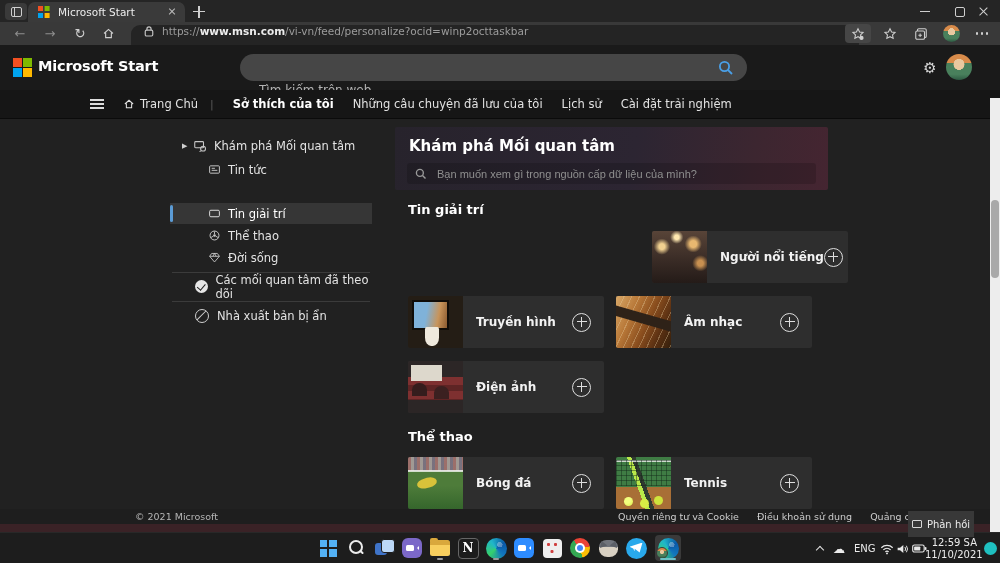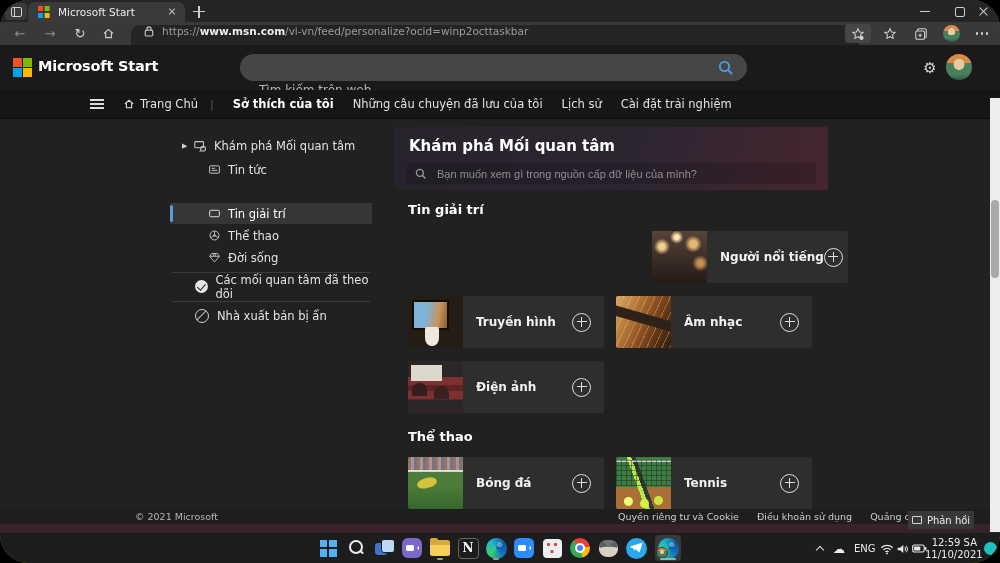--- a/index.html
+++ b/index.html
@@ -1,17 +1,17 @@
 <!DOCTYPE html>
 <html><head>
 <meta charset="utf-8">
 <style>
   html,body{margin:0;padding:0;background:#000;}
   .screen{position:relative;width:1000px;height:563px;overflow:hidden;background:#4d7c0f;
-    font-family:"DejaVu Sans","Liberation Sans",sans-serif;color:#e8e8e8;border-radius:28px;
+    font-family:"DejaVu Sans","Liberation Sans",sans-serif;color:#e8e8e8;
     -webkit-font-smoothing:antialiased;}
 
   
   .tabstrip{position:absolute;left:0;top:0;width:1000px;height:22px;background:#252525;}
   .vtabs-btn{position:absolute;left:5px;top:3px;width:22px;height:17px;background:#3a3a3a;border-radius:4px;}
   .vtabs-glyph{position:absolute;left:6px;top:4px;width:9px;height:8px;border:1.3px solid #cfcfcf;border-radius:2px;}
   .vtabs-glyph::before{content:"";position:absolute;left:2px;top:0;width:1.3px;height:8px;background:#cfcfcf;}
   .tab{position:absolute;left:28px;top:2px;width:157px;height:20px;background:#3a3a3a;border-radius:7px 7px 0 0;display:flex;align-items:center;}
   .ms4{position:relative;width:12px;height:12px;flex:0 0 12px;margin-left:10px;}
   .ms4::before{content:"";position:absolute;left:0;top:0;width:5.4px;height:5.4px;background:#f25022;box-shadow:6.6px 0 0 #7fba00;}
@@ -133,21 +133,21 @@
       repeating-linear-gradient(0deg,rgba(18,40,24,.45) 0 1px,rgba(0,0,0,0) 1px 5px),
       linear-gradient(180deg,rgba(240,240,240,.8) 0 6%,rgba(0,0,0,0) 6%);}
   .ci-tennis::after{content:"";position:absolute;left:14%;bottom:6%;width:9px;height:9px;border-radius:50%;
     background:radial-gradient(circle at 35% 30%,#f2ff7e 0 40%,#d9ec45 100%);box-shadow:16px 2px 0 #d9ec45,30px -1px 0 #cfe43c;}
 
   
   .msn-footer{position:absolute;left:0;top:464px;width:990px;height:15px;background:#1e1e1e;}
   .copyright{position:absolute;left:135px;top:466px;font-size:9.5px;color:#b5b5b5;}
   .flinks{position:absolute;left:618px;top:466px;display:flex;gap:18px;font-size:9.5px;color:#cdcdcd;white-space:nowrap;}
   .maroon{position:absolute;left:0;top:479px;width:990px;height:8px;background:#3a2226;}
-  .feedback-btn{position:absolute;left:908px;top:466px;width:66px;height:18px;background:#383838;display:flex;align-items:center;justify-content:center;gap:5px;font-size:10px;color:#ececec;z-index:5;}
+  .feedback-btn{position:absolute;left:908px;top:466px;width:66px;height:26px;background:#383838;display:flex;align-items:center;justify-content:center;gap:5px;font-size:10px;color:#ececec;z-index:5;}
   .fb-ic{width:8px;height:6px;border:1.2px solid #d8d8d8;border-radius:1px;position:relative;}
 
   
   .pg-scroll{position:absolute;left:990px;top:53px;width:10px;height:434px;background:#ededed;}
   .pg-thumb{position:absolute;left:1px;top:102px;width:8px;height:78px;background:#a9a9a9;border-radius:4px;}
 
   
   .taskbar{position:absolute;left:0;top:532px;width:1000px;height:31px;background:#1d1d1d;border-top:1px solid rgba(255,255,255,.05);box-sizing:border-box;}
   .tb-slot{position:absolute;top:2px;width:26px;height:26px;display:flex;align-items:center;justify-content:center;}
   .tb-slot.active{background:#3a3a3a;border-radius:4px;}

